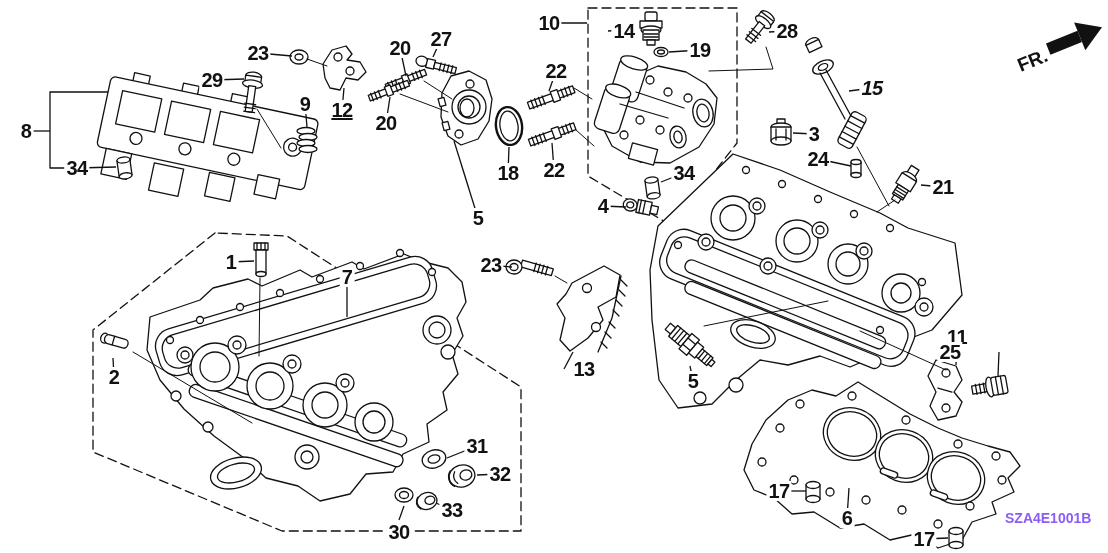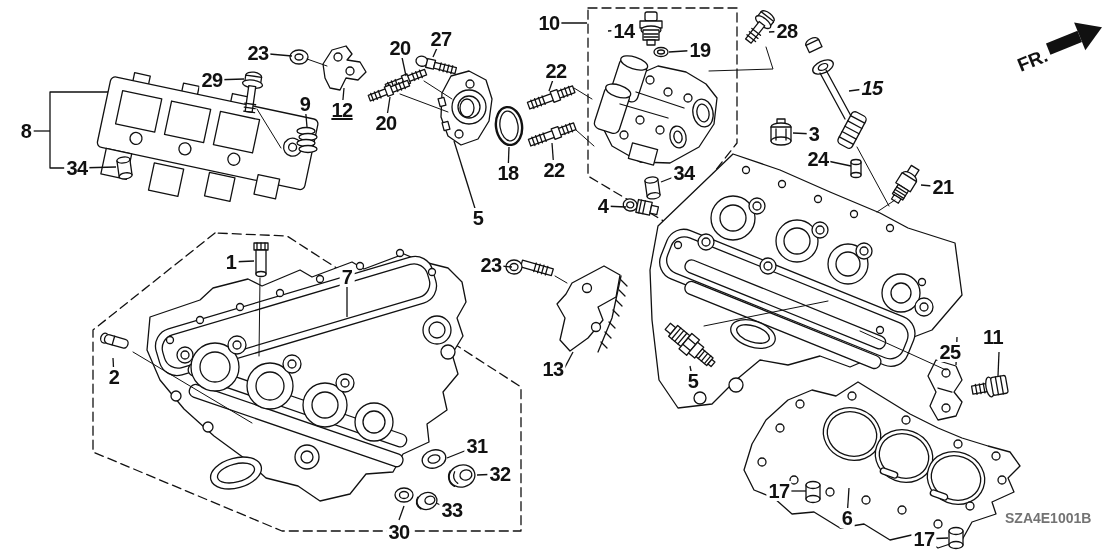--- a/index.html
+++ b/index.html
@@ -4,21 +4,21 @@
 <style>
   html,body{margin:0;padding:0;background:#fff;}
   #stage{position:relative;width:1108px;height:553px;background:#fff;overflow:hidden;
          font-family:"Liberation Sans",sans-serif;}
   #art,#leader-layer{position:absolute;left:0;top:0;}
   #leader-layer{pointer-events:none;}
   .callout{position:absolute;font:bold 20px/1 "Liberation Sans",sans-serif;color:#111;
            background:#fff;padding:0 2px;transform:translate(-50%,-50%);letter-spacing:-0.5px;
            cursor:pointer;}
   #diagram-code{position:absolute;left:1005px;top:511px;font:bold 14px/1 "Liberation Sans",sans-serif;
-           color:#737373;letter-spacing:0px;}
+           color:#8b5cf6;letter-spacing:0px;}
   svg *{vector-effect:non-scaling-stroke;}
 </style>
 </head>
 <body>
 
 <div id="stage">
 
 <svg id="art" width="1108" height="553" viewBox="0 0 1108 553" fill="none" stroke="#111" stroke-width="1.3" stroke-linejoin="round" stroke-linecap="round">
 
   <g stroke-dasharray="9 5">
@@ -570,23 +570,23 @@
       <div class="callout" style="left: 872px; top: 88px; font-style: italic;">15</div>
       <div class="callout" style="left: 814px; top: 134px;">3</div>
       <div class="callout" style="left: 818px; top: 159px;">24</div>
       <div class="callout" style="left: 943px; top: 187px;">21</div>
       <div class="callout" style="left: 684px; top: 173px;">34</div>
       <div class="callout" style="left: 603px; top: 206px;">4</div>
       <div class="callout" style="left: 231px; top: 262px;">1</div>
       <div class="callout" style="left: 347px; top: 277px;">7</div>
       <div class="callout" style="left: 114px; top: 377px;">2</div>
       <div class="callout" style="left: 491px; top: 265px;">23</div>
-      <div class="callout" style="left: 553px; top: 369px;">13</div>
+      <div class="callout" style="left: 584px; top: 369px;">13</div>
       <div class="callout" style="left: 693px; top: 381px;">5</div>
-      <div class="callout" style="left: 957px; top: 337px; margin-left: 36px;">11</div>
+      <div class="callout" style="left: 957px; top: 337px;">11</div>
       <div class="callout" style="left: 950px; top: 352px;">25</div>
       <div class="callout" style="left: 477px; top: 446px;">31</div>
       <div class="callout" style="left: 500px; top: 474px;">32</div>
       <div class="callout" style="left: 399px; top: 532px;">30</div>
       <div class="callout" style="left: 452px; top: 510px;">33</div>
       <div class="callout" style="left: 779px; top: 491px;">17</div>
       <div class="callout" style="left: 847px; top: 518px;">6</div>
       <div class="callout" style="left: 924px; top: 539px;">17</div>
     </div>
 

